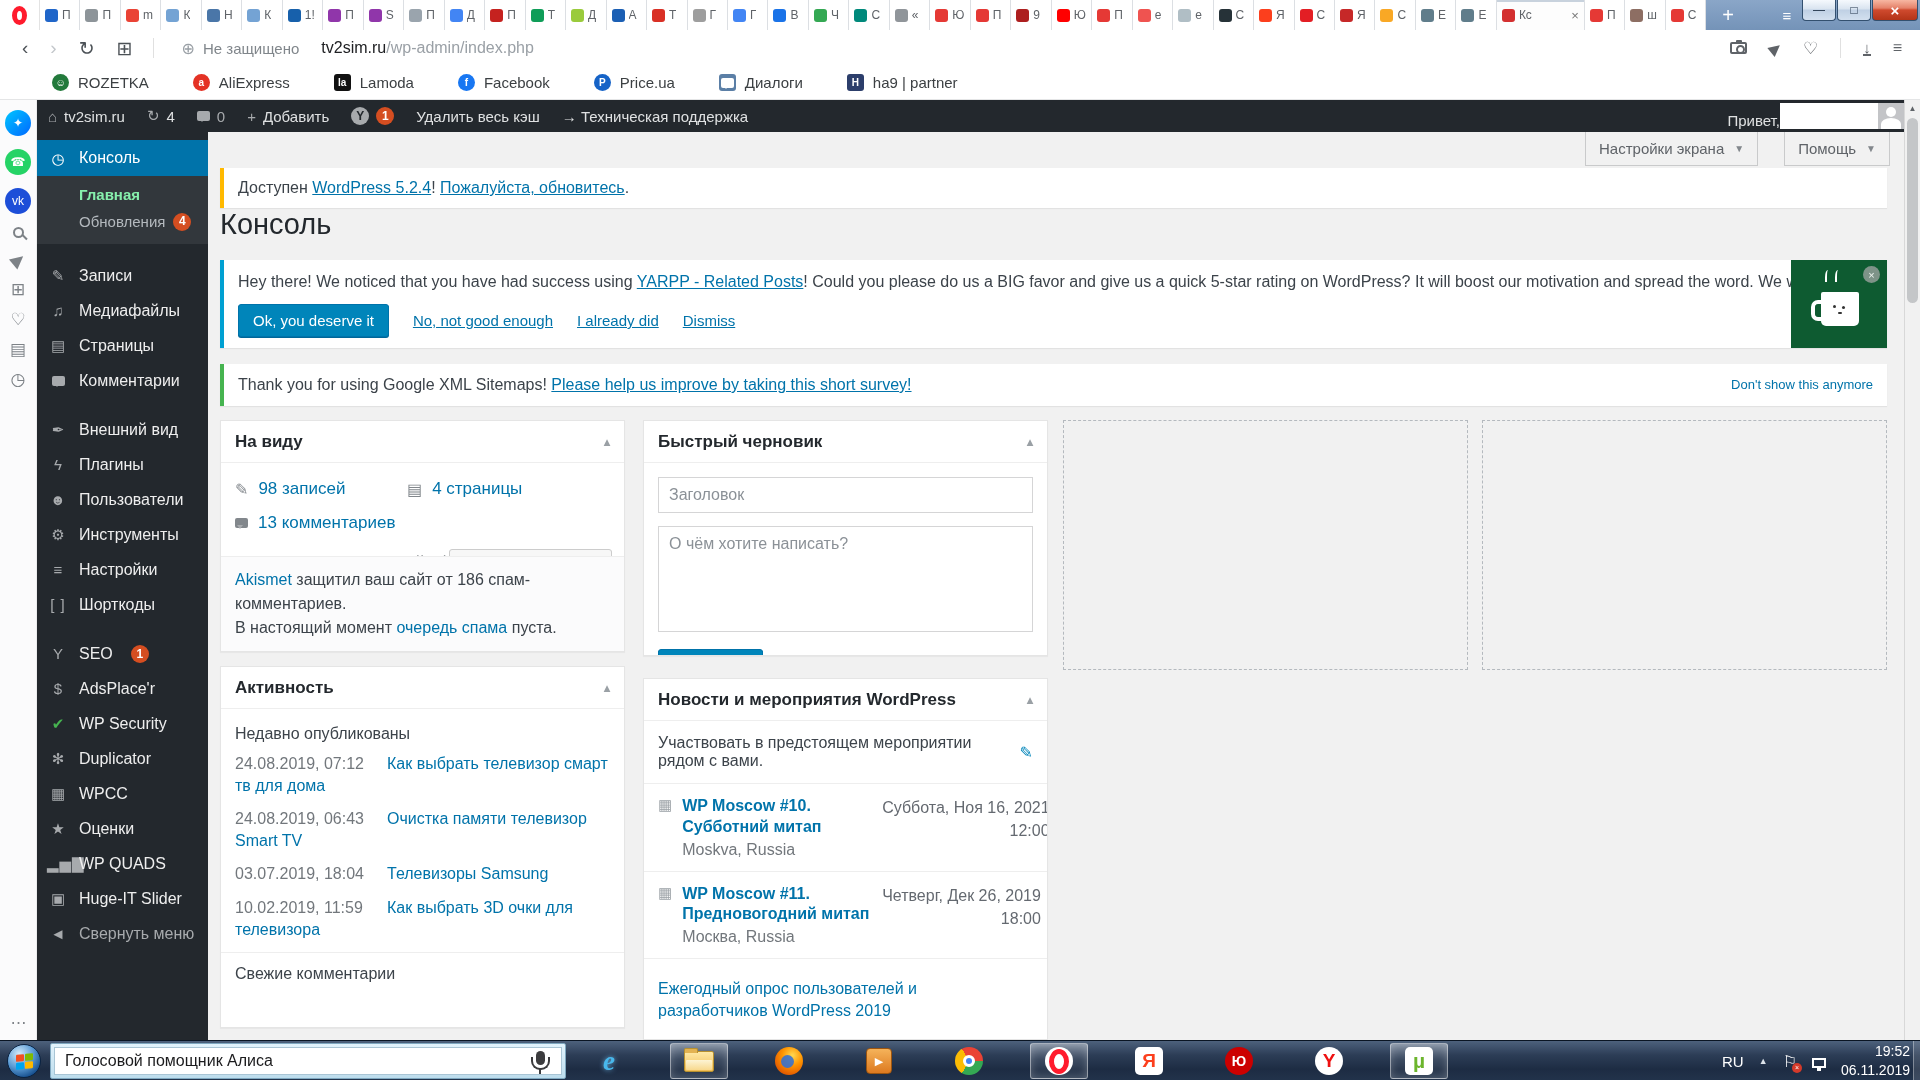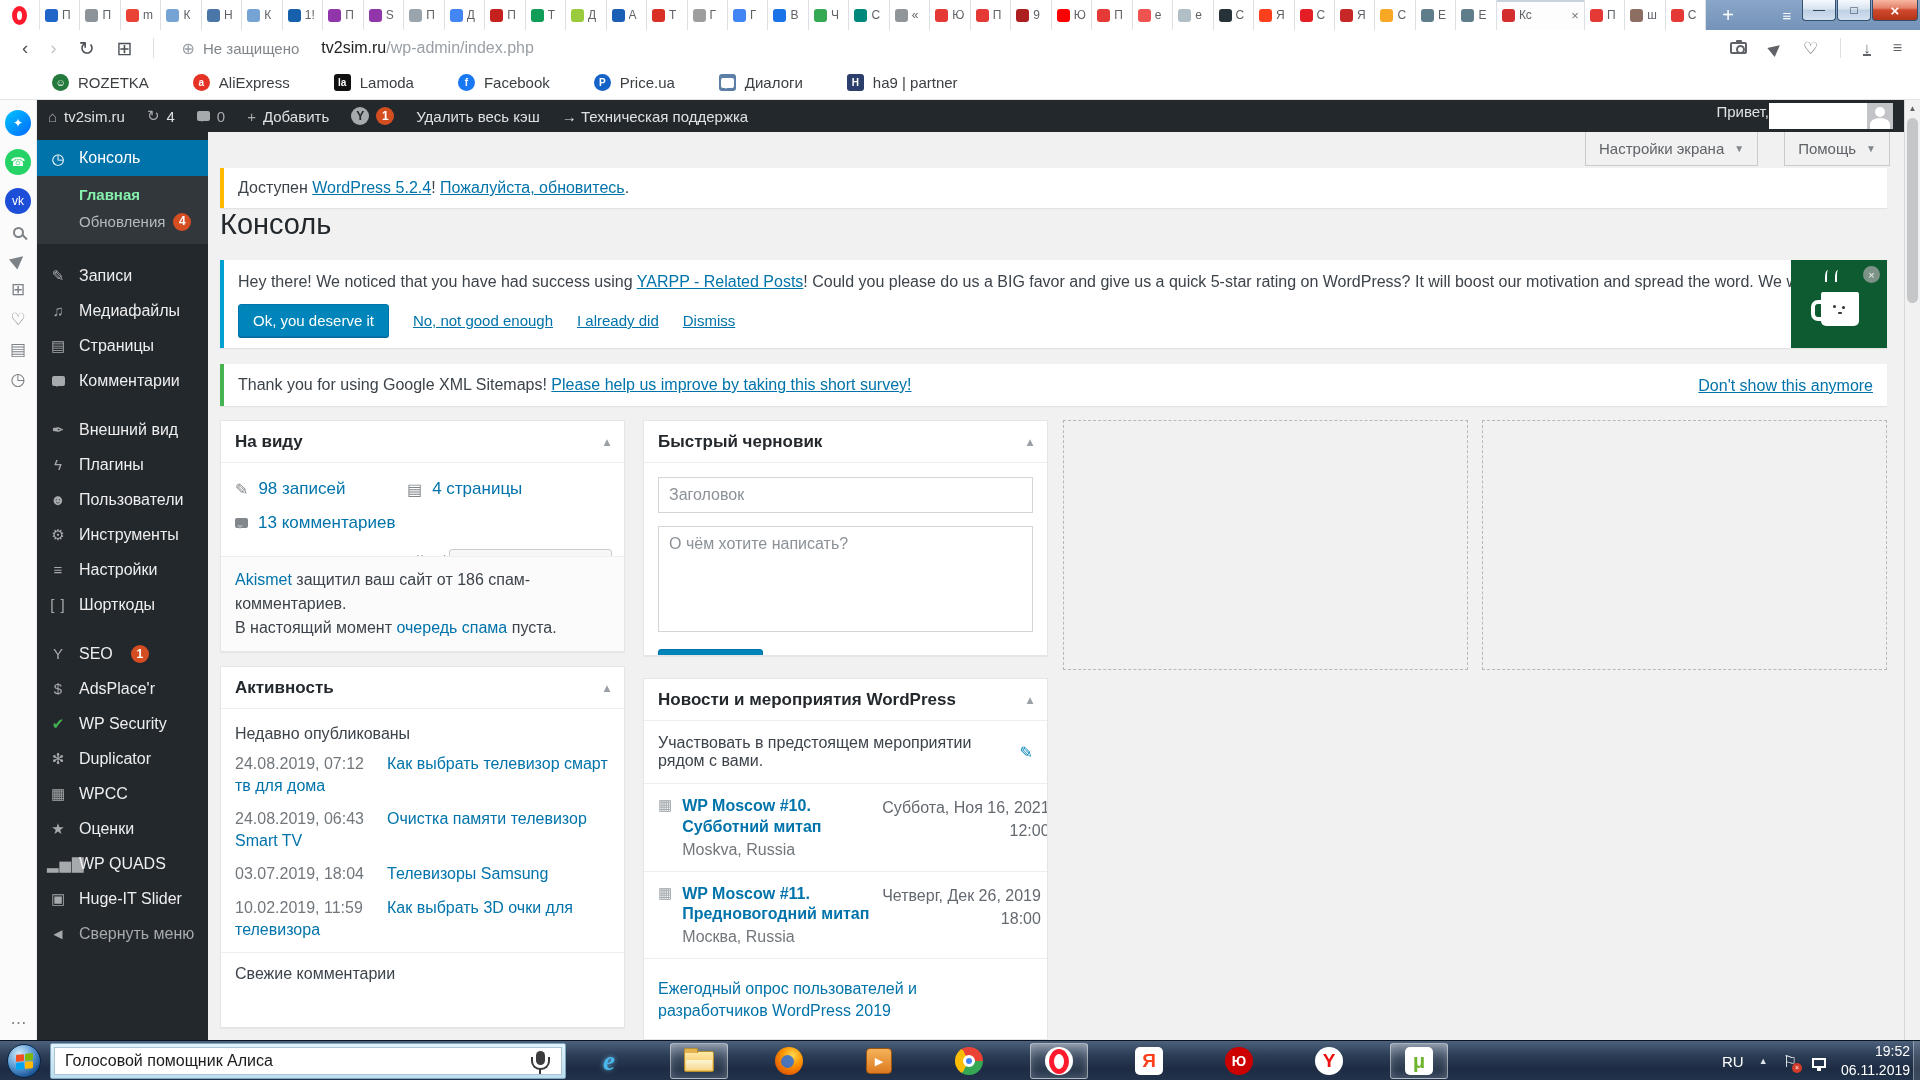--- a/index.html
+++ b/index.html
@@ -57,21 +57,21 @@
   .mag::after{content:'';position:absolute;width:7px;height:2px;background:#7d8287;transform:rotate(45deg);right:-6px;bottom:-2px}
   .ops-dots{position:absolute;bottom:8px;left:0;width:37px;text-align:center;color:#7d8287;font-size:16px}
 
   
   #adminbar{position:absolute;left:37px;top:100px;width:1867px;height:32px;background:#23282d;display:flex;align-items:center;font-size:15px;color:#dfe1e2}
   .ab-item{display:flex;align-items:center;gap:7px;padding:0 11px;height:32px}
   .ab-ic{color:#a7aaad;font-size:15px}
   .ab-count{color:#a7aaad}
   .ab-badge{min-width:18px;height:18px;background:#d54e21;border-radius:50%;color:#fff;font-size:12px;display:flex;align-items:center;justify-content:center;font-weight:bold}
   .yoast-y{width:18px;height:18px;border-radius:50%;background:#a7aaad;color:#23282d;font-size:12px;font-weight:bold;display:flex;align-items:center;justify-content:center}
-  .ab-right{margin-left:auto;display:flex;align-items:flex-start;padding-right:11px}
+  .ab-right{margin-left:auto;display:flex;align-items:flex-end;padding-right:0}
   .redact{width:98px;height:26px;background:#fff}
   .ab-avatar{width:26px;height:26px;background:#c3c4c7;position:relative;overflow:hidden}
   .ab-avatar::before{content:'';position:absolute;left:8px;top:4px;width:10px;height:10px;border-radius:50%;background:#fff}
   .ab-avatar::after{content:'';position:absolute;left:3px;top:15px;width:20px;height:12px;border-radius:50% 50% 0 0;background:#fff}
 
   
   #wpside{position:absolute;left:37px;top:132px;width:171px;height:908px;background:#23282d;padding-top:8px;font-size:16px}
   .m-item{position:relative;display:flex;align-items:center;gap:10px;height:35px;padding-left:10px;color:#eee}
   .m-item .mi{width:22px;text-align:center;color:#a7aaad;font-size:15px;flex:none;line-height:1}
   .m-item.active{background:#0073aa;color:#fff;height:36px}
@@ -102,21 +102,21 @@
   .yarpp-link{color:#0073aa;text-decoration:underline;font-size:15px}
   .yarpp-green{position:absolute;right:0;top:0;width:96px;height:88px;background:#0e5b31}
   .mug{position:absolute;left:30px;top:32px;width:38px;height:34px;background:#fff;border-radius:2px 2px 5px 5px}
   .mug::before{content:'';position:absolute;left:-10px;top:8px;width:9px;height:13px;border:4px solid #fff;border-right:none;border-radius:7px 0 0 7px}
   .mug .eyes{position:absolute;left:12px;top:13px;width:3px;height:3px;border-radius:50%;background:#333;box-shadow:9px 1px 0 #333}
   .mug .mouth{position:absolute;left:17px;top:20px;width:4px;height:2px;background:#333;border-radius:1px}
   .steam{position:absolute;left:34px;top:8px}
   .steam i,.steam b{display:inline-block;width:5px;height:12px;border-left:2px solid #fff;border-radius:60% 0 60% 0;margin-right:5px}
   .yarpp-x{position:absolute;top:6px;right:7px;width:17px;height:17px;border-radius:50%;background:#7e9388;color:#eef4f0;font-size:11px;display:flex;align-items:center;justify-content:center}
   #notice-sitemaps{top:232px;height:42px;border-left-color:#46b450;display:flex;align-items:center;padding-left:14px}
-  .dismiss{position:absolute;right:14px;top:13px;font-size:16px;color:#0073aa;text-decoration:underline}
+  .dismiss{position:absolute;right:14px;top:13px;font-size:13px;color:#0073aa;}
 
   .widget{position:absolute;width:405px;background:#fff;border:1px solid #e5e5e5;box-shadow:0 1px 1px rgba(0,0,0,.04);overflow:hidden}
   .w-head{height:42px;display:flex;align-items:center;padding:0 14px;border-bottom:1px solid #eee;font-size:17px;font-weight:600;color:#23282d}
   .w-toggle{margin-left:auto;color:#9aa0a5;font-size:12px}
   #w-glance{left:12px;top:288px;height:232px}
   .g-counts{display:grid;grid-template-columns:172px 1fr;row-gap:14px;padding:16px 14px 8px;font-size:17px}
   .g-item{display:flex;align-items:center;gap:10px;color:#0073aa}
   .g-item .gi{color:#82878c;font-size:16px}
   .g-version{position:relative;padding:10px 14px 14px;font-size:16px;color:#3c434a;line-height:1.45}
   .btn-secondary{position:absolute;right:12px;top:8px;background:#f7f7f7;border:1px solid #ccc;box-shadow:0 1px 0 #ccc;color:#555;border-radius:3px;font-size:16px;padding:8px 13px;font-family:inherit}

